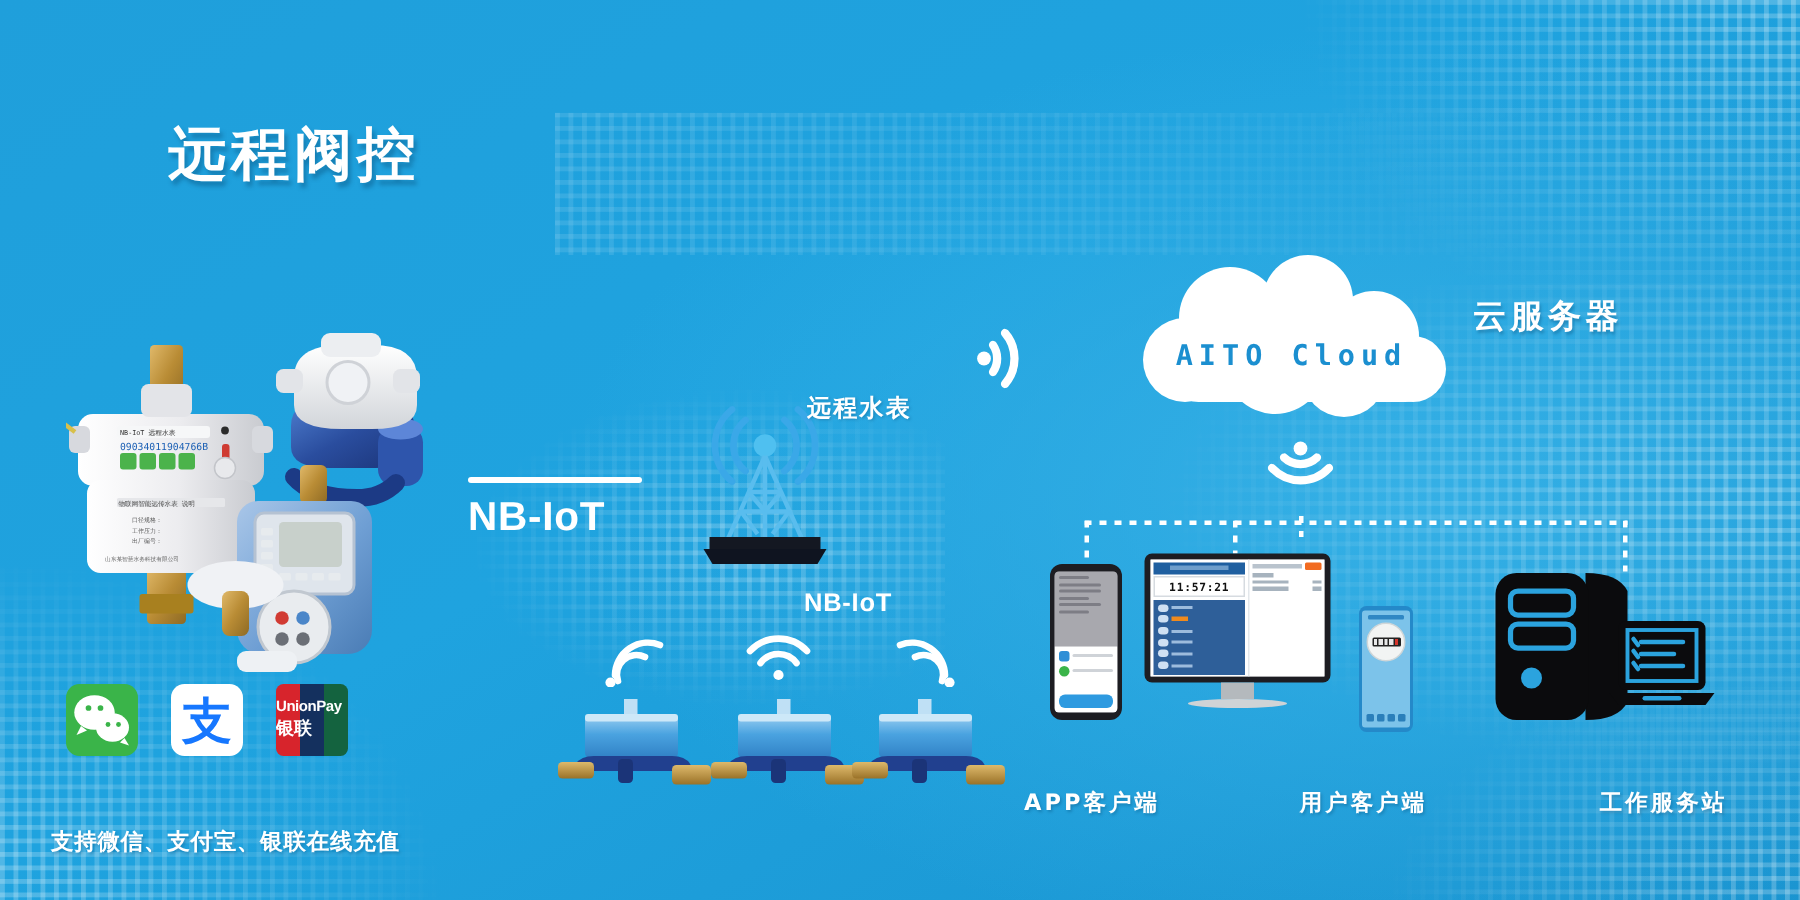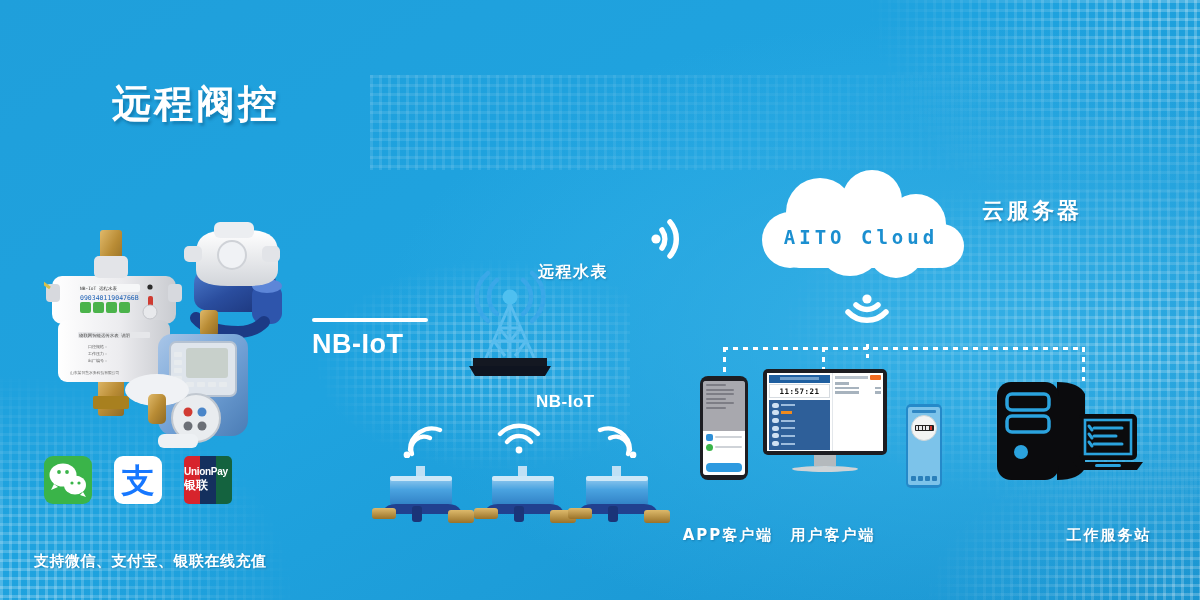--- a/index.html
+++ b/index.html
@@ -105,21 +105,21 @@
 
   
   .dev-label {
     position:absolute; color:#fff; font-size:15px; font-weight:bold;
     letter-spacing:2px; white-space:nowrap; text-align:center;
     text-shadow:1px 1px 2px rgba(0,60,100,.3);
     font-family:"DejaVu Sans","Liberation Sans",sans-serif;
     margin-top:28px;
   }
   #label-app   { left:676px; top:498px; width:104px; }
-  #label-user  { left:772px; top:498px; width:122px; }
+  #label-user  { left:848px; top:498px; width:122px; }
   #label-work  { left:1048px; top:498px; width:122px; }
 
   
   #pay-row { position:absolute; left:44px; top:456px; display:flex; gap:22px; align-items:center; }
   .pay-icon { width:48px; height:48px; border-radius:9px; overflow:hidden; position:relative; }
   #pay-caption {
     position:absolute; left:34px; top:512px;
     color:#fff; font-size:15px; font-weight:bold; letter-spacing:.5px;
     white-space:nowrap; text-shadow:1px 1px 2px rgba(0,60,100,.3);
     font-family:"DejaVu Sans","Liberation Sans",sans-serif;

